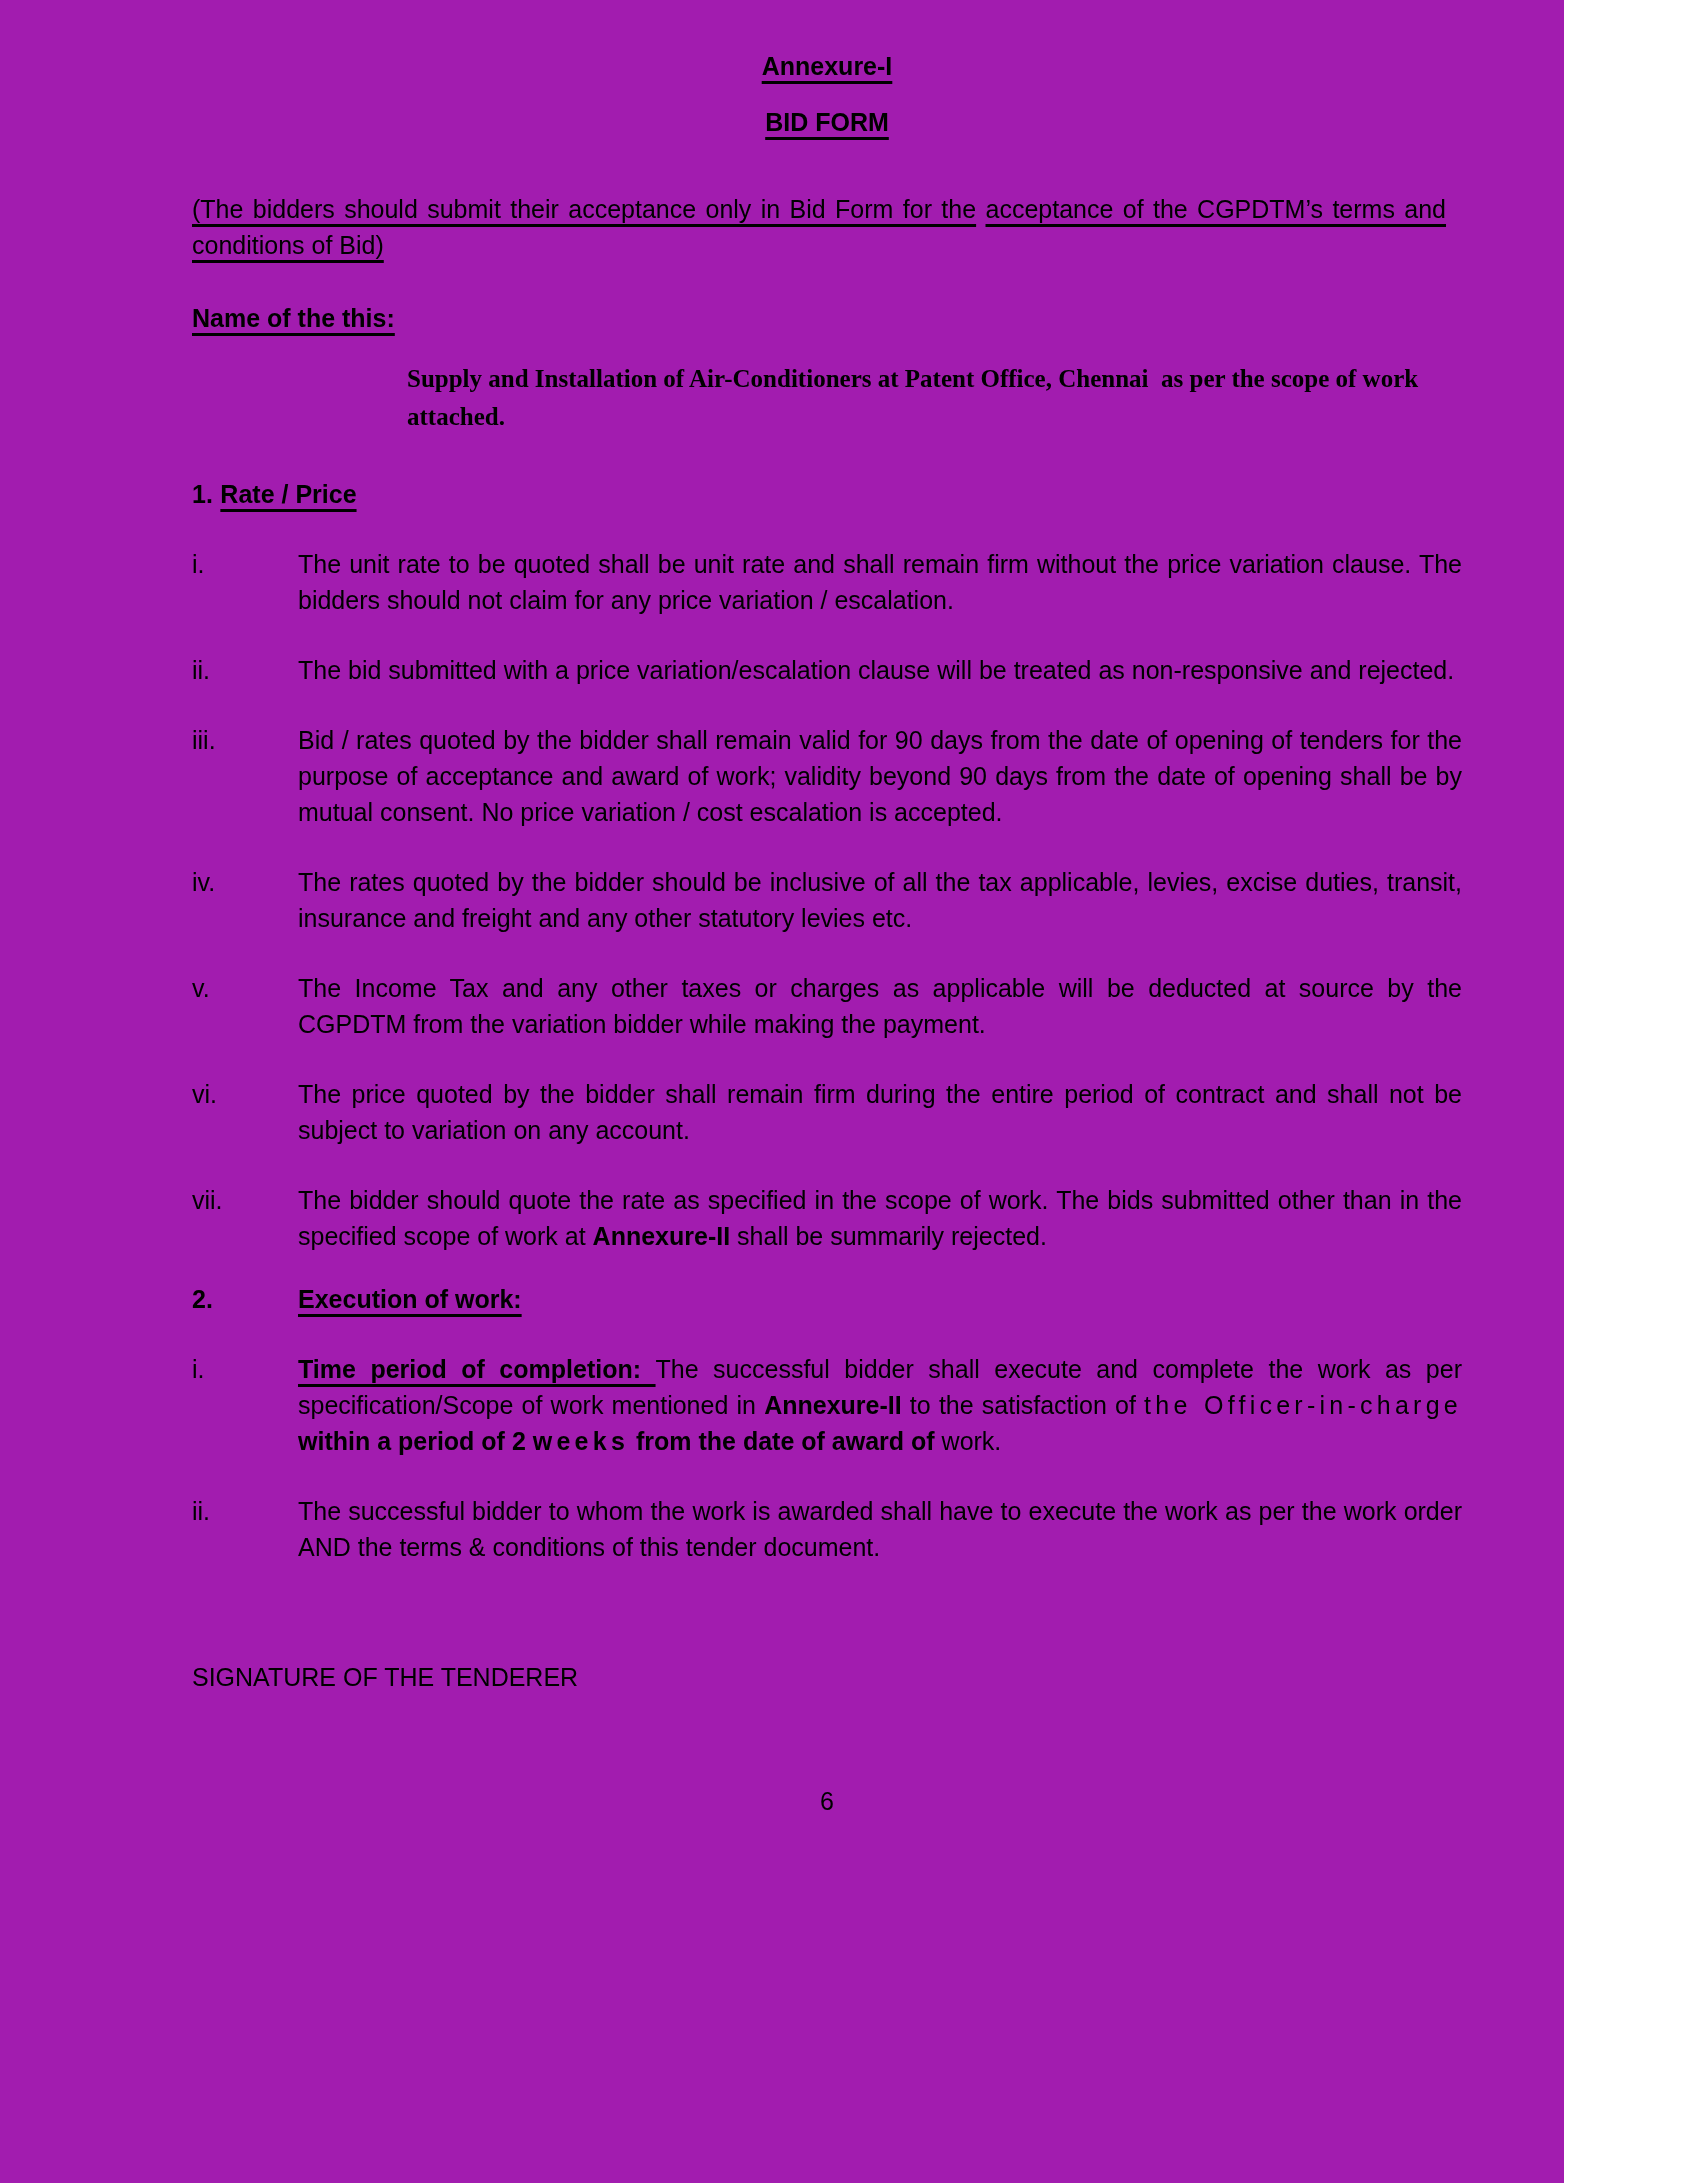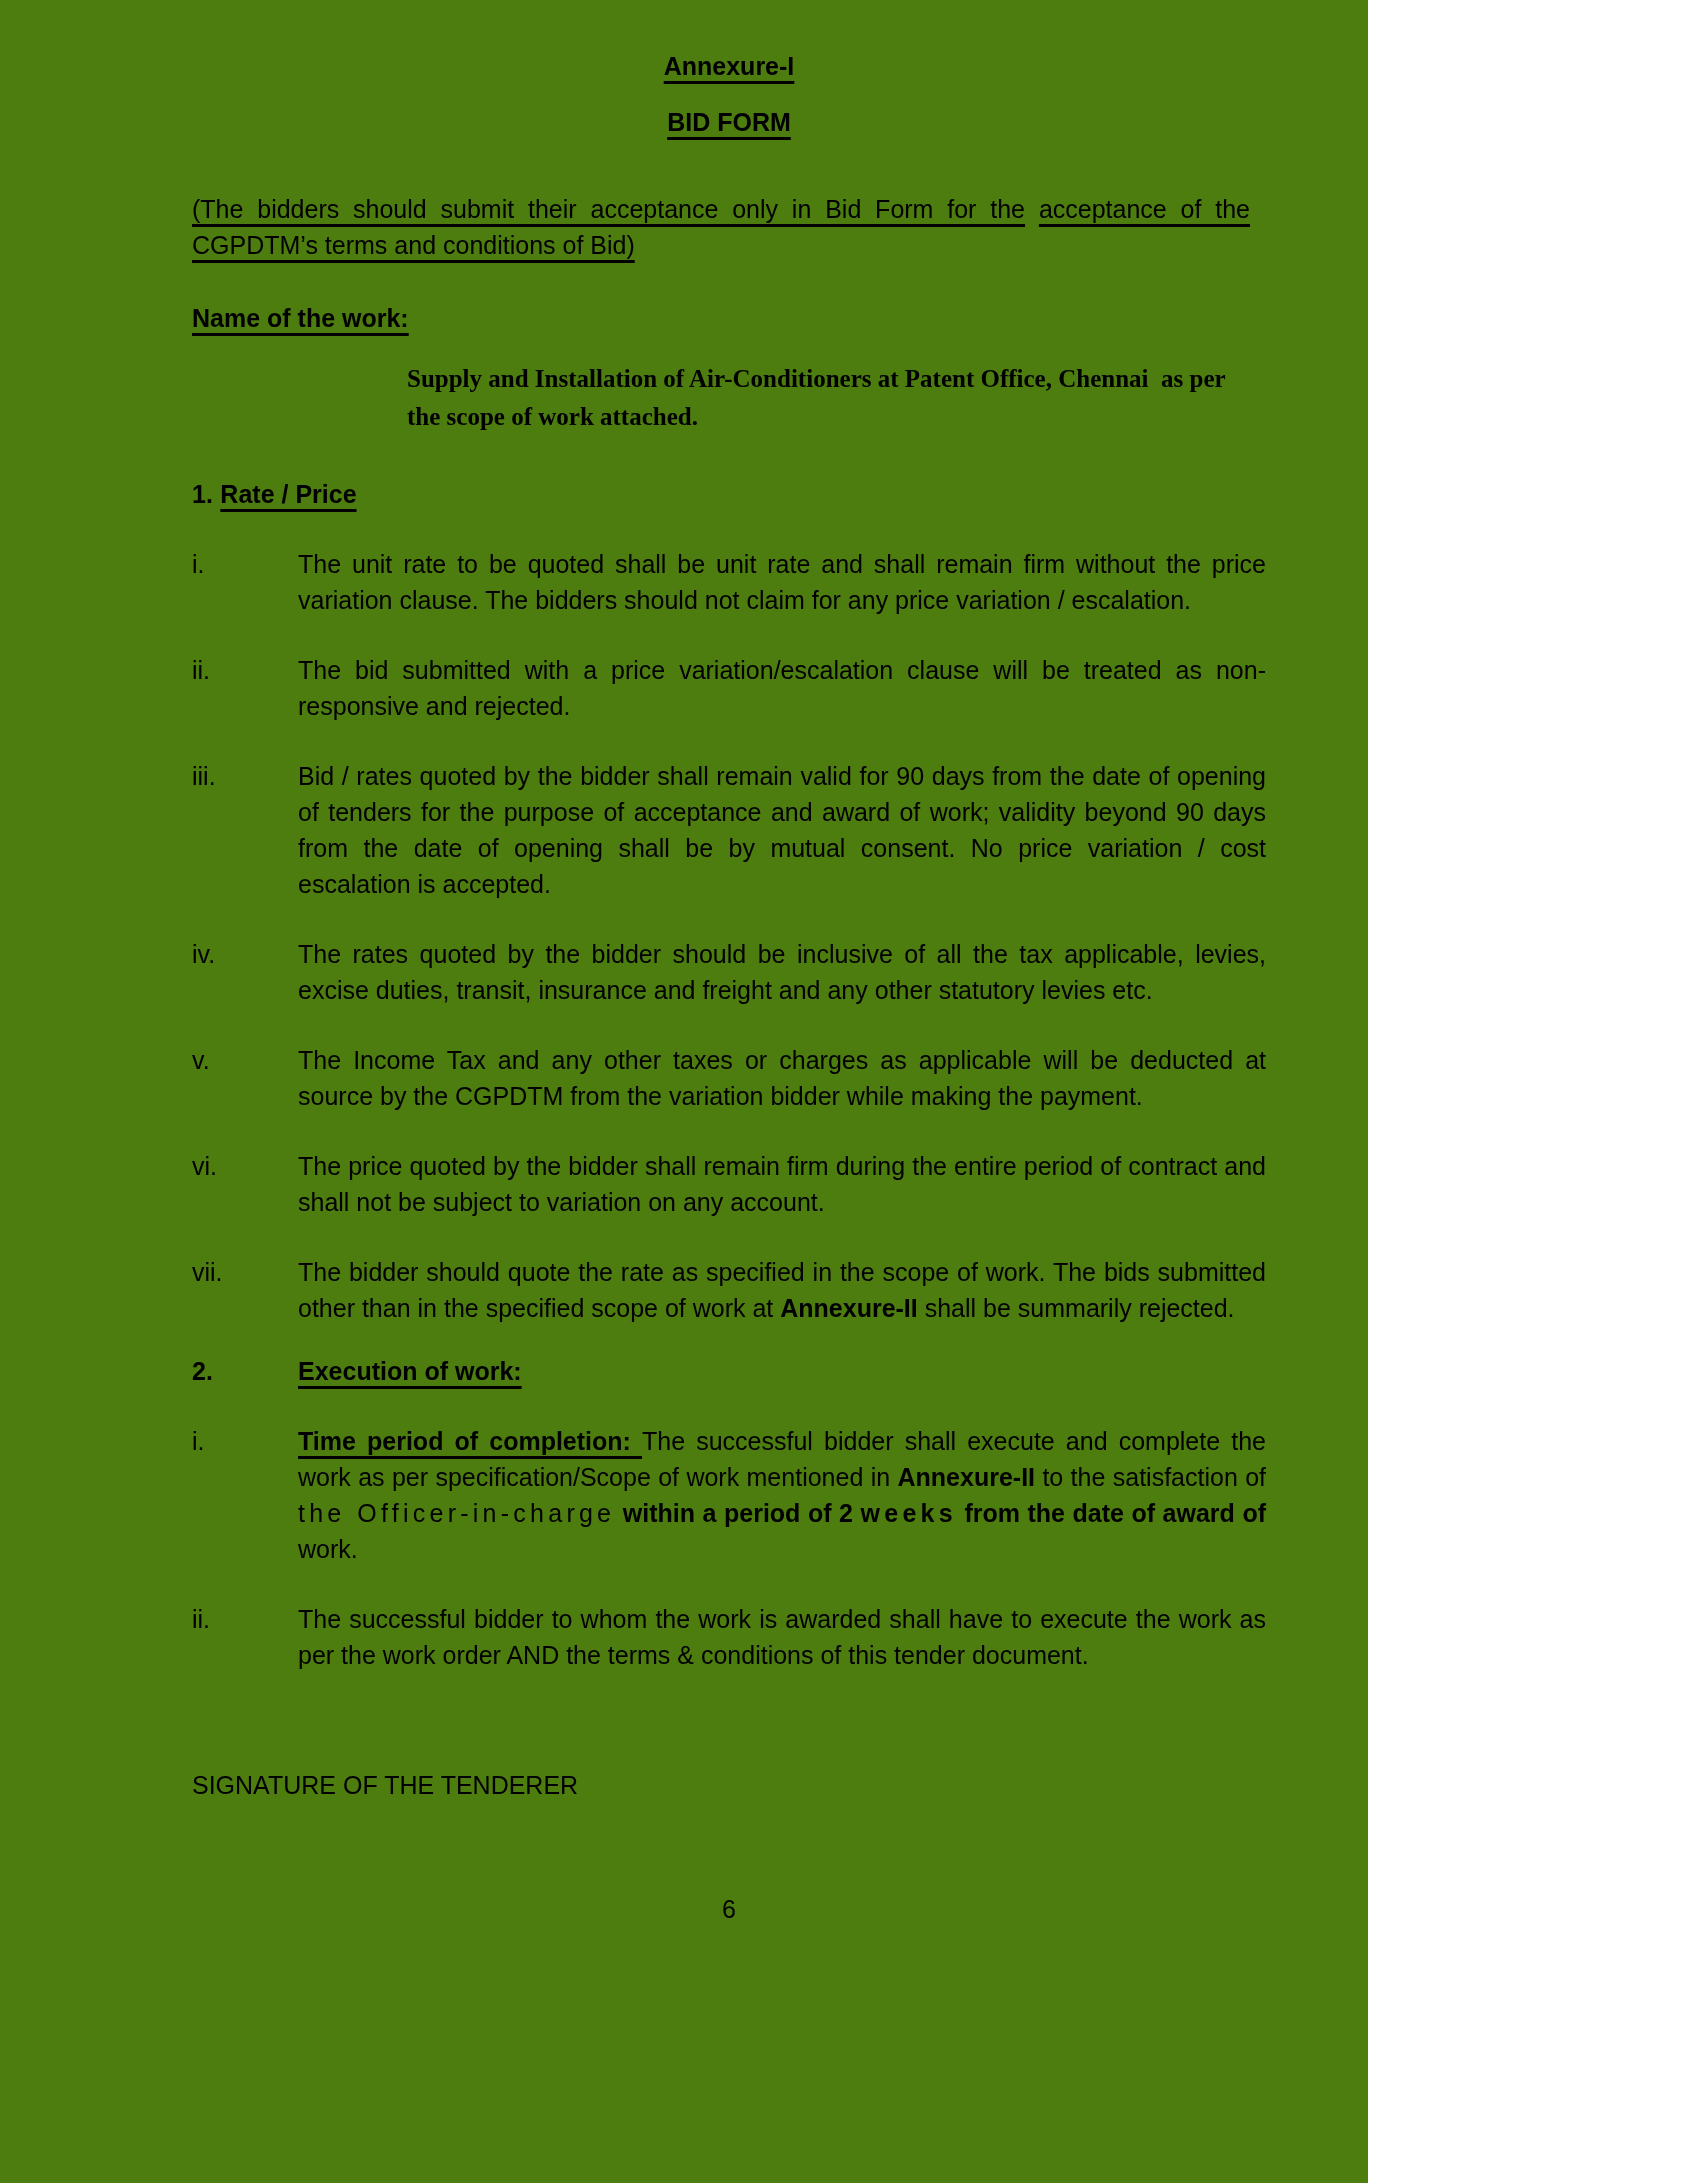--- a/index.html
+++ b/index.html
@@ -1,21 +1,21 @@
 <!DOCTYPE html>
 <html style="font-size:10.6px"><head>
 <meta charset="utf-8">
 <title>Bid Form - Annexure-I</title>
 <style>
   html, body { margin: 0; padding: 0; background: #ffffff; }
   .page {
     position: relative;
-    width: 1368px;
+    width: 1564px;
     height: 2183px;
-    background: #4d7c0f;
+    background: #a21caf;
     color: #000000;
     font-family: "Liberation Sans", sans-serif;
     font-size: 25px;
     line-height: 36px;
     box-sizing: border-box;
     padding: 48px 102px 0 192px;
     overflow: hidden;
   }
   .center { text-align: center; }
   .b { font-weight: bold; }
@@ -62,21 +62,21 @@
 </head>
 <body>
 
 <div class="page">
 
   <div class="center b u">Annexure-I</div>
   <div class="center b u form-title">BID FORM</div>
 
   <p class="intro just"><span class="seg-u">(The bidders should submit their acceptance only in Bid Form for the</span><span> </span><span class="seg-u">acceptance of the CGPDTM’s terms and conditions of Bid)</span></p>
 
-  <div class="b u name-heading">Name of the work:</div>
+  <div class="b u name-heading">Name of the this:</div>
 
   <div class="work-name">Supply and Installation of Air-Conditioners at Patent Office, Chennai  as per the scope of work attached.</div>
 
 
   <div class="b sec1-heading">
     <span>1.</span><span class="u title">Rate / Price</span>
   </div>
 
   <div class="li">
     <span class="lbl">i.</span>

